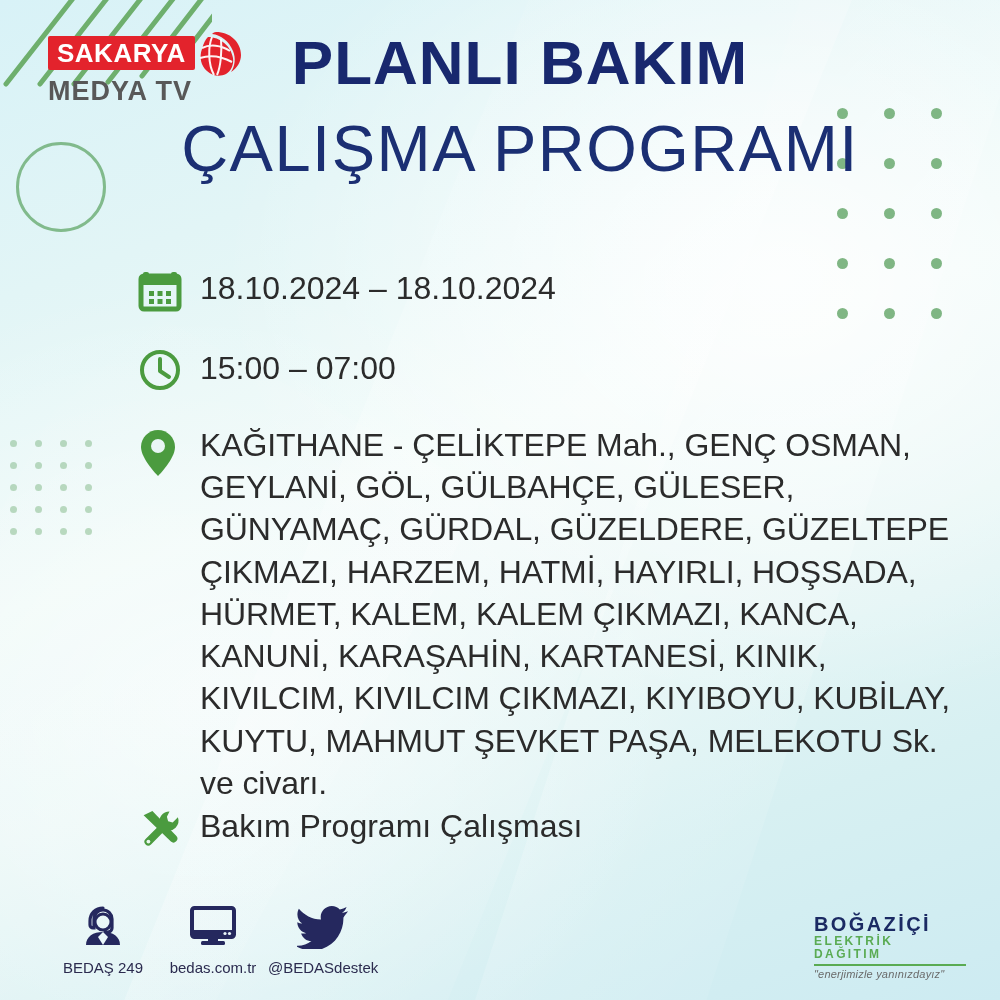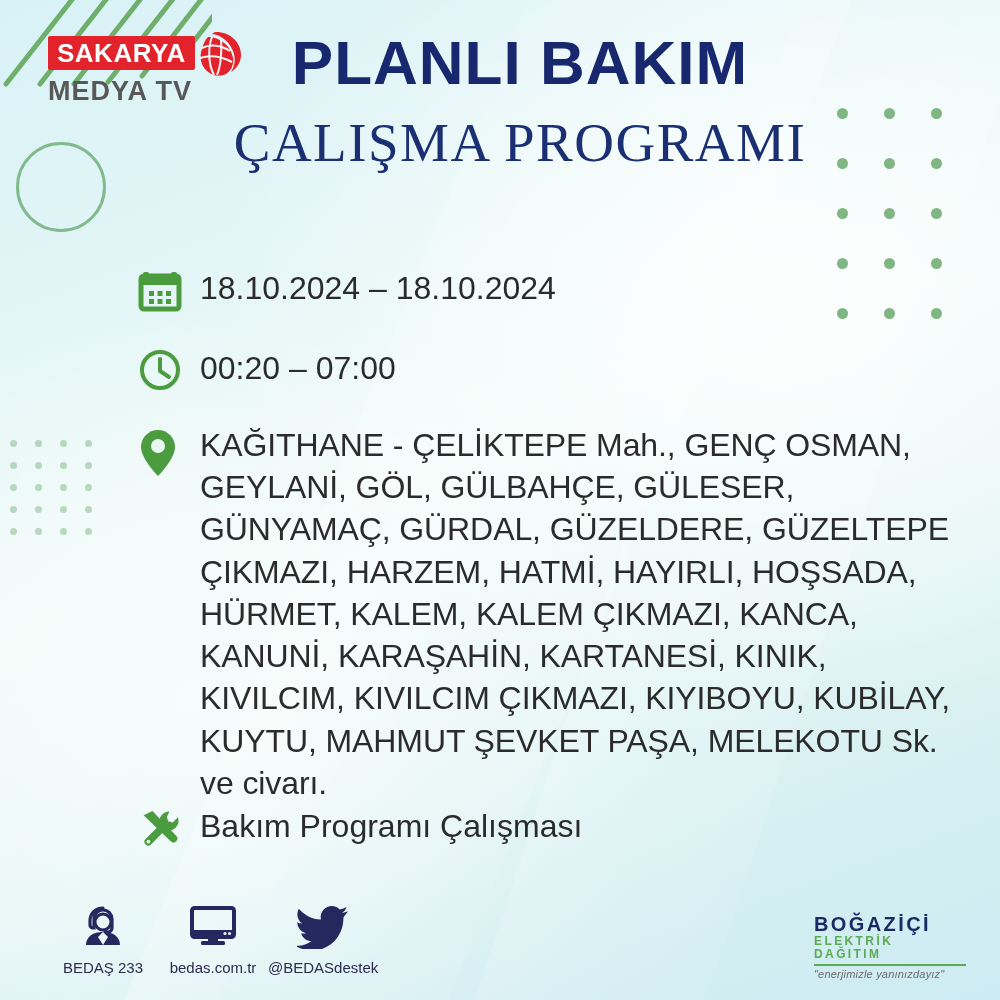--- a/index.html
+++ b/index.html
@@ -95,25 +95,25 @@
     color: #18286e;
     font-size: 62px;
     font-weight: bold;
     letter-spacing: 1px;
     line-height: 1.05;
     font-family: "Liberation Sans", sans-serif;
     margin: 16px;
   }
   .headline-2 {
     color: #1b2f73;
-    font-size: 55px;
+    font-size: 65px;
     font-weight: normal;
     letter-spacing: 1.5px;
     line-height: 1.18;
-    font-family: Liberation Serif, serif;
+    font-family: Liberation Sans, sans-serif;
     margin: 4px 0 0 0;
   }
 
   
   .info { position: absolute; left: 138px; top: 250px; width: 840px; margin-top: 16px; }
   .row { display: flex; align-items: flex-start; margin-bottom: 22px; }
   .row-icon { width: 62px; flex: 0 0 62px; padding-top: 2px; }
   .row-text {
     color: #2b2b2b;
     font-size: 32px;
@@ -270,21 +270,21 @@
       <div class="row-text">18.10.2024 – 18.10.2024</div>
     </div>
 
     <div class="row row-time">
       <div class="row-icon">
         <svg width="44" height="44" viewBox="0 0 44 44">
           <circle cx="22" cy="22" r="18" fill="none" stroke="#4b9b3f" stroke-width="4"></circle>
           <path d="M22 11 L22 23 L31 29" fill="none" stroke="#4b9b3f" stroke-width="4" stroke-linecap="round" stroke-linejoin="round"></path>
         </svg>
       </div>
-      <div class="row-text">00:20 – 07:00</div>
+      <div class="row-text">15:00 – 07:00</div>
     </div>
 
     <div class="row row-place">
       <div class="row-icon">
         <svg width="40" height="50" viewBox="0 0 40 50">
           <path d="M20 2 C10.6 2 3 9.6 3 19 C3 31 20 48 20 48 C20 48 37 31 37 19 C37 9.6 29.4 2 20 2 Z" fill="#4b9b3f"></path>
           <circle cx="20" cy="18" r="7" fill="#e8f6f4"></circle>
         </svg>
       </div>
       <div class="addr">KAĞITHANE - ÇELİKTEPE Mah., GENÇ OSMAN, GEYLANİ, GÖL, GÜLBAHÇE, GÜLESER, GÜNYAMAÇ, GÜRDAL, GÜZELDERE, GÜZELTEPE ÇIKMAZI, HARZEM, HATMİ, HAYIRLI, HOŞSADA, HÜRMET, KALEM, KALEM ÇIKMAZI, KANCA, KANUNİ, KARAŞAHİN, KARTANESİ, KINIK, KIVILCIM, KIVILCIM ÇIKMAZI, KIYIBOYU, KUBİLAY, KUYTU, MAHMUT ŞEVKET PAŞA, MELEKOTU Sk. ve civarı.</div>
@@ -314,21 +314,21 @@
 
       <div class="contact">
         <div class="contact-ico">
           <svg width="46" height="46" viewBox="0 0 46 46">
             <path d="M23 5 C15.5 5 10 10.6 10 18 l0 4 a3 3 0 0 0 3 3 l1 0 0 -9 a9 9 0 0 1 18 0 l0 9 a4 4 0 0 1 -4 4 l-3 0" fill="none" stroke="#25285e" stroke-width="3.2" stroke-linecap="round"></path>
             <circle cx="23" cy="19" r="8" fill="none" stroke="#25285e" stroke-width="3"></circle>
             <path d="M6 42 C6 33.5 13.2 29 23 29 C32.8 29 40 33.5 40 42 Z" fill="#25285e"></path>
             <path d="M23 29 L18 34 L23 42 L28 34 Z" fill="#eaf7fa"></path>
           </svg>
         </div>
-        <div class="contact-label">BEDAŞ 233</div>
+        <div class="contact-label">BEDAŞ 249</div>
       </div>
 
       <div class="contact">
         <div class="contact-ico">
           <svg width="50" height="46" viewBox="0 0 50 46">
             <rect x="4" y="5" width="42" height="29" rx="2.5" fill="none" stroke="#25285e" stroke-width="4"></rect>
             <rect x="4" y="27" width="42" height="7" fill="#25285e"></rect>
             <circle cx="37" cy="30.5" r="1.6" fill="#eaf7fa"></circle>
             <circle cx="41.5" cy="30.5" r="1.6" fill="#eaf7fa"></circle>
             <rect x="20" y="34" width="10" height="5" fill="#25285e"></rect>

